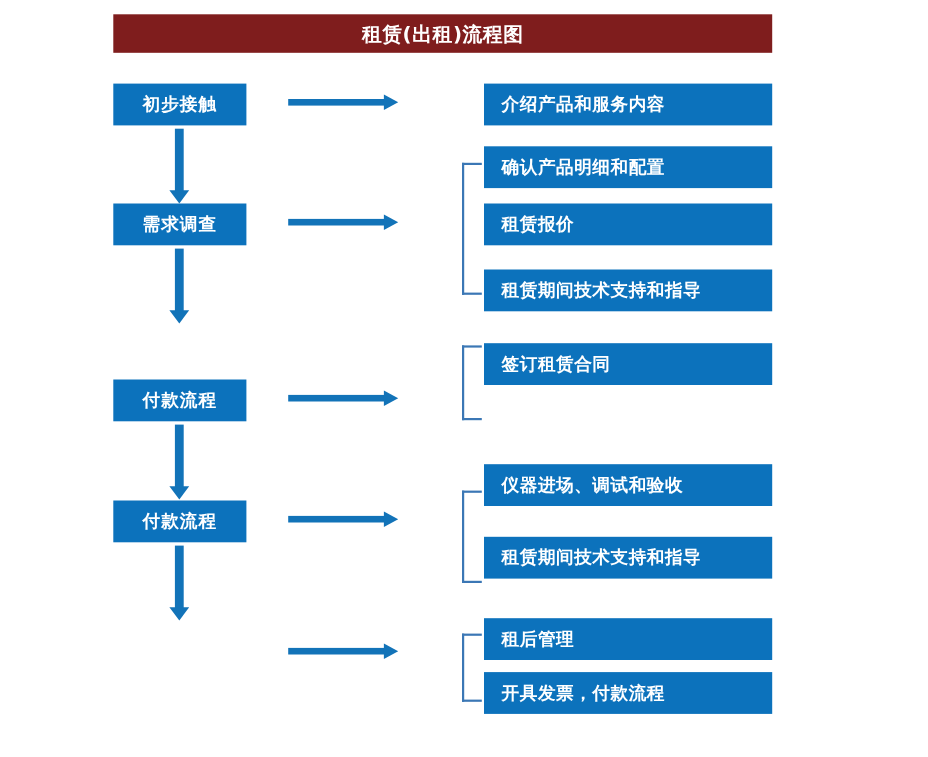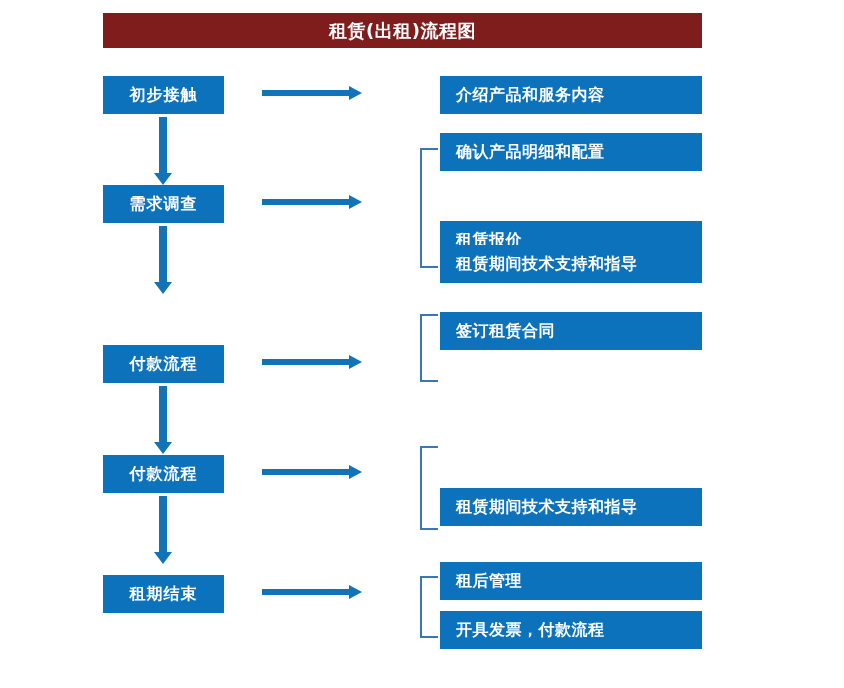--- a/index.html
+++ b/index.html
@@ -159,21 +159,21 @@
   </div>
 
   <div class="v-arrow" style="left:154px; top:226px; height:68px;">
     <div class="shaft"></div>
     <div class="head"></div>
   </div>
 
   <div class="bracket" style="top:148px; height:120px;"></div>
 
   <div class="detail-box" style="top:133px;">确认产品明细和配置</div>
-  <div class="detail-box" style="top:185px;margin-top:36px;">租赁报价</div>
+  <div class="detail-box" style="top:185px;">租赁报价</div>
   <div class="detail-box" style="top:245px;">租赁期间技术支持和指导</div>
 
   <div class="stage-box" style="top:345px;">付款流程</div>
 
   <div class="h-arrow" style="top:354px;">
     <div class="shaft"></div>
     <div class="head"></div>
   </div>
 
   <div class="v-arrow" style="left:154px; top:386px; height:68px;">
@@ -192,23 +192,23 @@
     <div class="head"></div>
   </div>
 
   <div class="v-arrow" style="left:154px; top:496px; height:68px;">
     <div class="shaft"></div>
     <div class="head"></div>
   </div>
 
   <div class="bracket" style="top:446px; height:84px;"></div>
 
+  <div class="detail-box" style="top:422px;">仪器进场、调试和验收</div>
   <div class="detail-box" style="top:488px;font-family:Liberation Serif, serif;">租赁期间技术支持和指导</div>
 
-  <div class="stage-box" style="top:575px;">租期结束</div>
 
   <div class="h-arrow" style="top:584px;">
     <div class="shaft"></div>
     <div class="head"></div>
   </div>
 
   <div class="bracket" style="top:576px; height:62px;"></div>
 
   <div class="detail-box" style="top:562px;">租后管理</div>
   <div class="detail-box" style="top:611px;">开具发票，付款流程</div>

